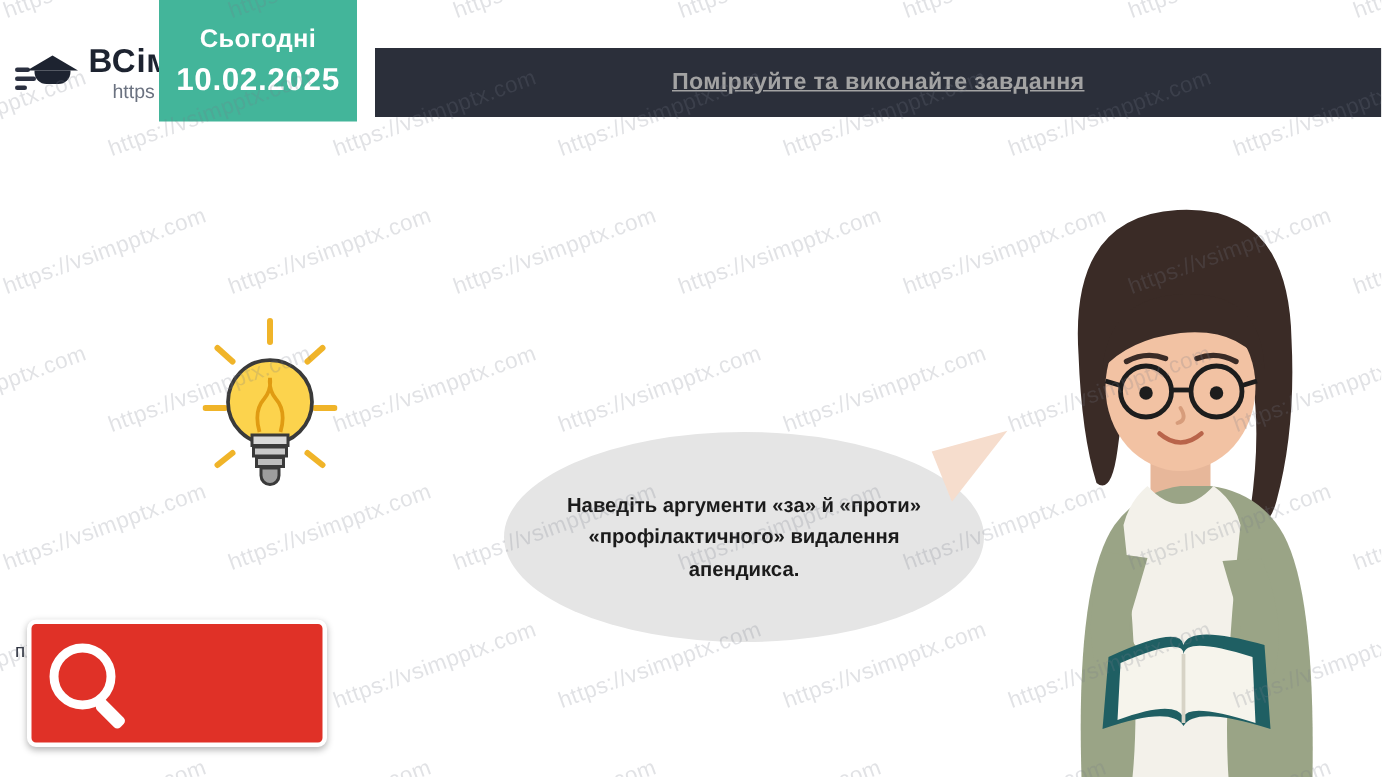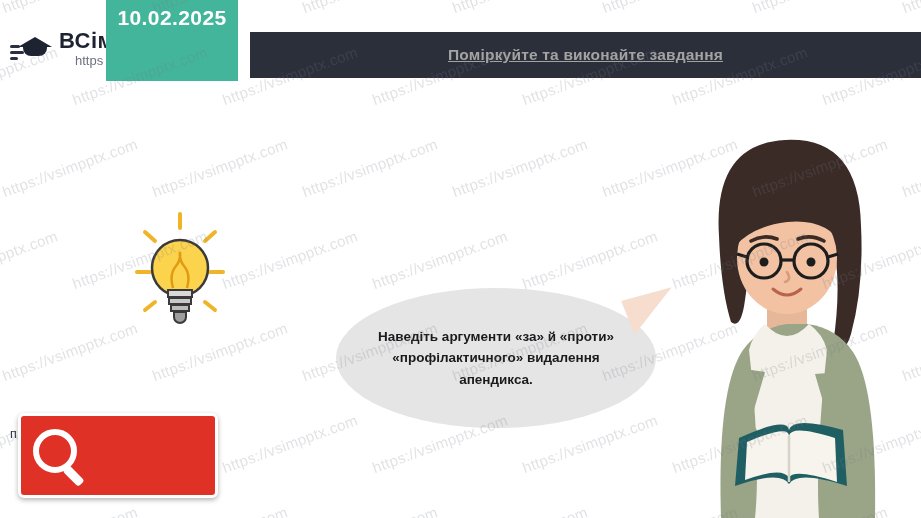--- a/index.html
+++ b/index.html
@@ -307,20 +307,21 @@
       <div class="logo-cap"></div>
       <div class="logo-cap-base"></div>
     </div>
     <div class="logo-text">
       <span class="logo-name">ВСім</span>
       <span class="logo-sub">https</span>
     </div>
   </div>
 
   <div class="date-badge">
+    <div class="date-label">Сьогодні</div>
     <div class="date-value">10.02.2025</div>
   </div>
 
   <div class="bulb">
     <svg viewBox="0 0 90 130" width="90" height="130">
       <g stroke="#f0b429" stroke-width="4" stroke-linecap="round">
         <line x1="45" y1="4" x2="45" y2="18"></line>
         <line x1="10" y1="22" x2="20" y2="31"></line>
         <line x1="80" y1="22" x2="70" y2="31"></line>
         <line x1="2" y1="62" x2="15" y2="62"></line>

